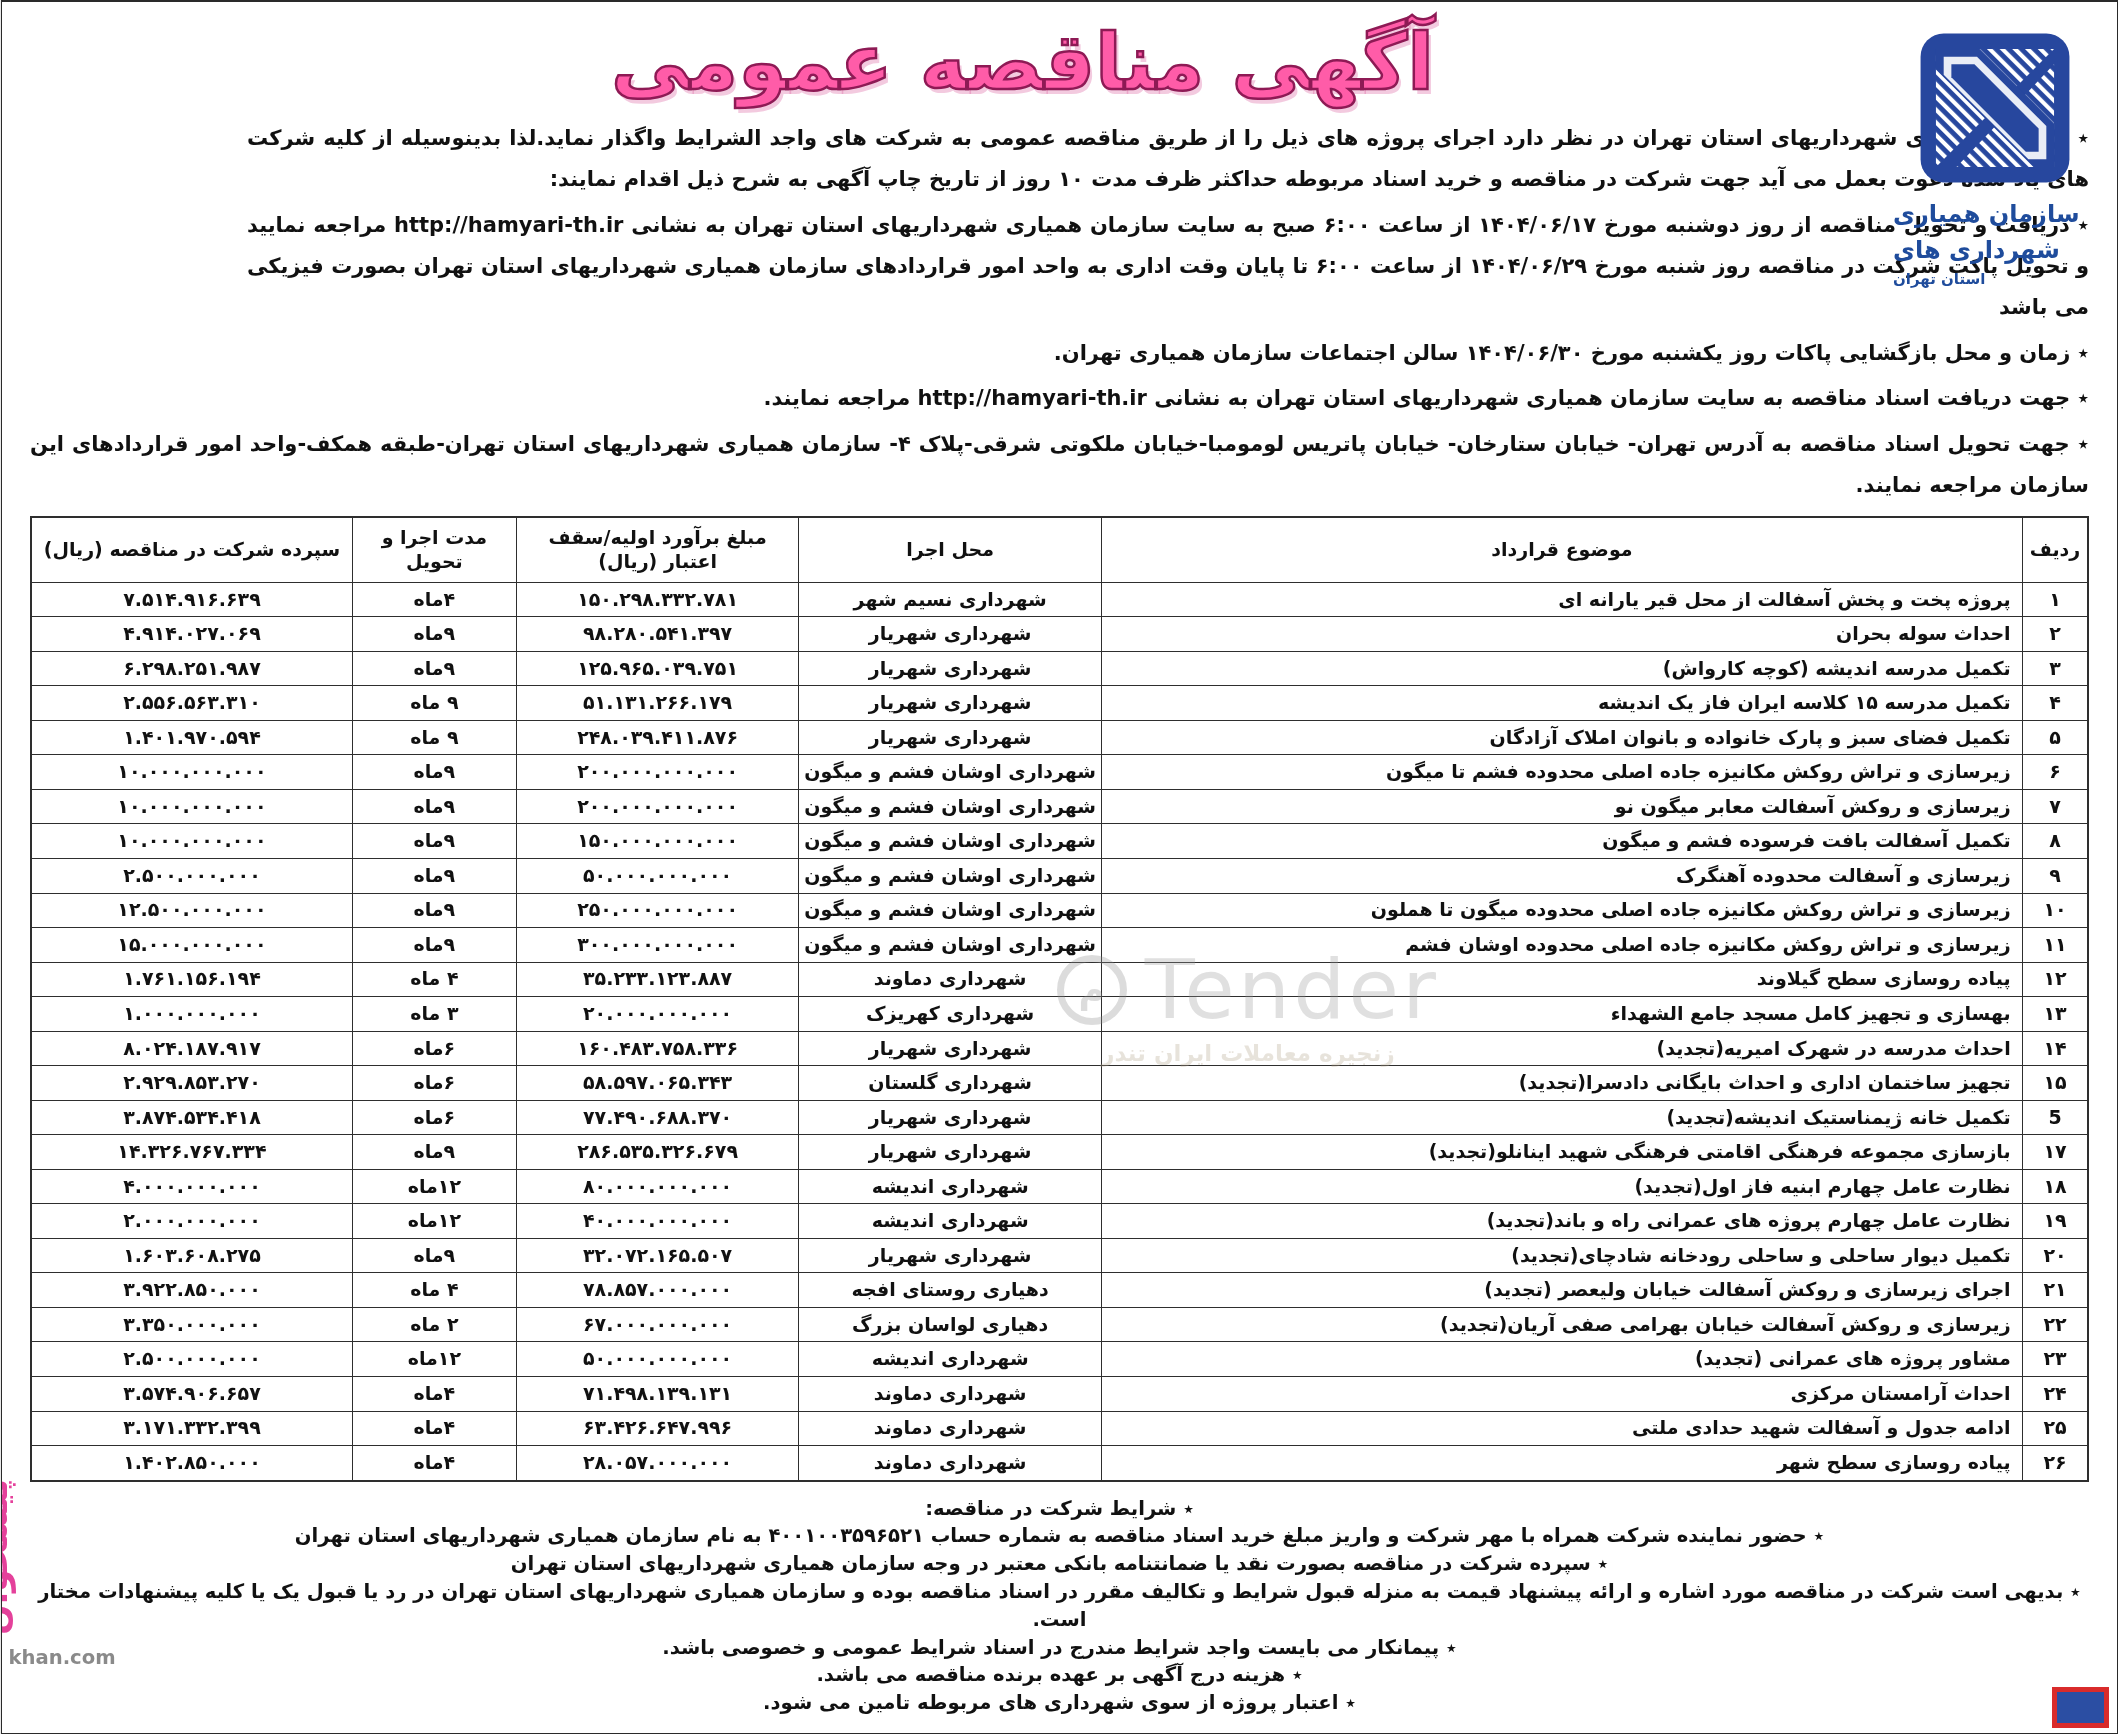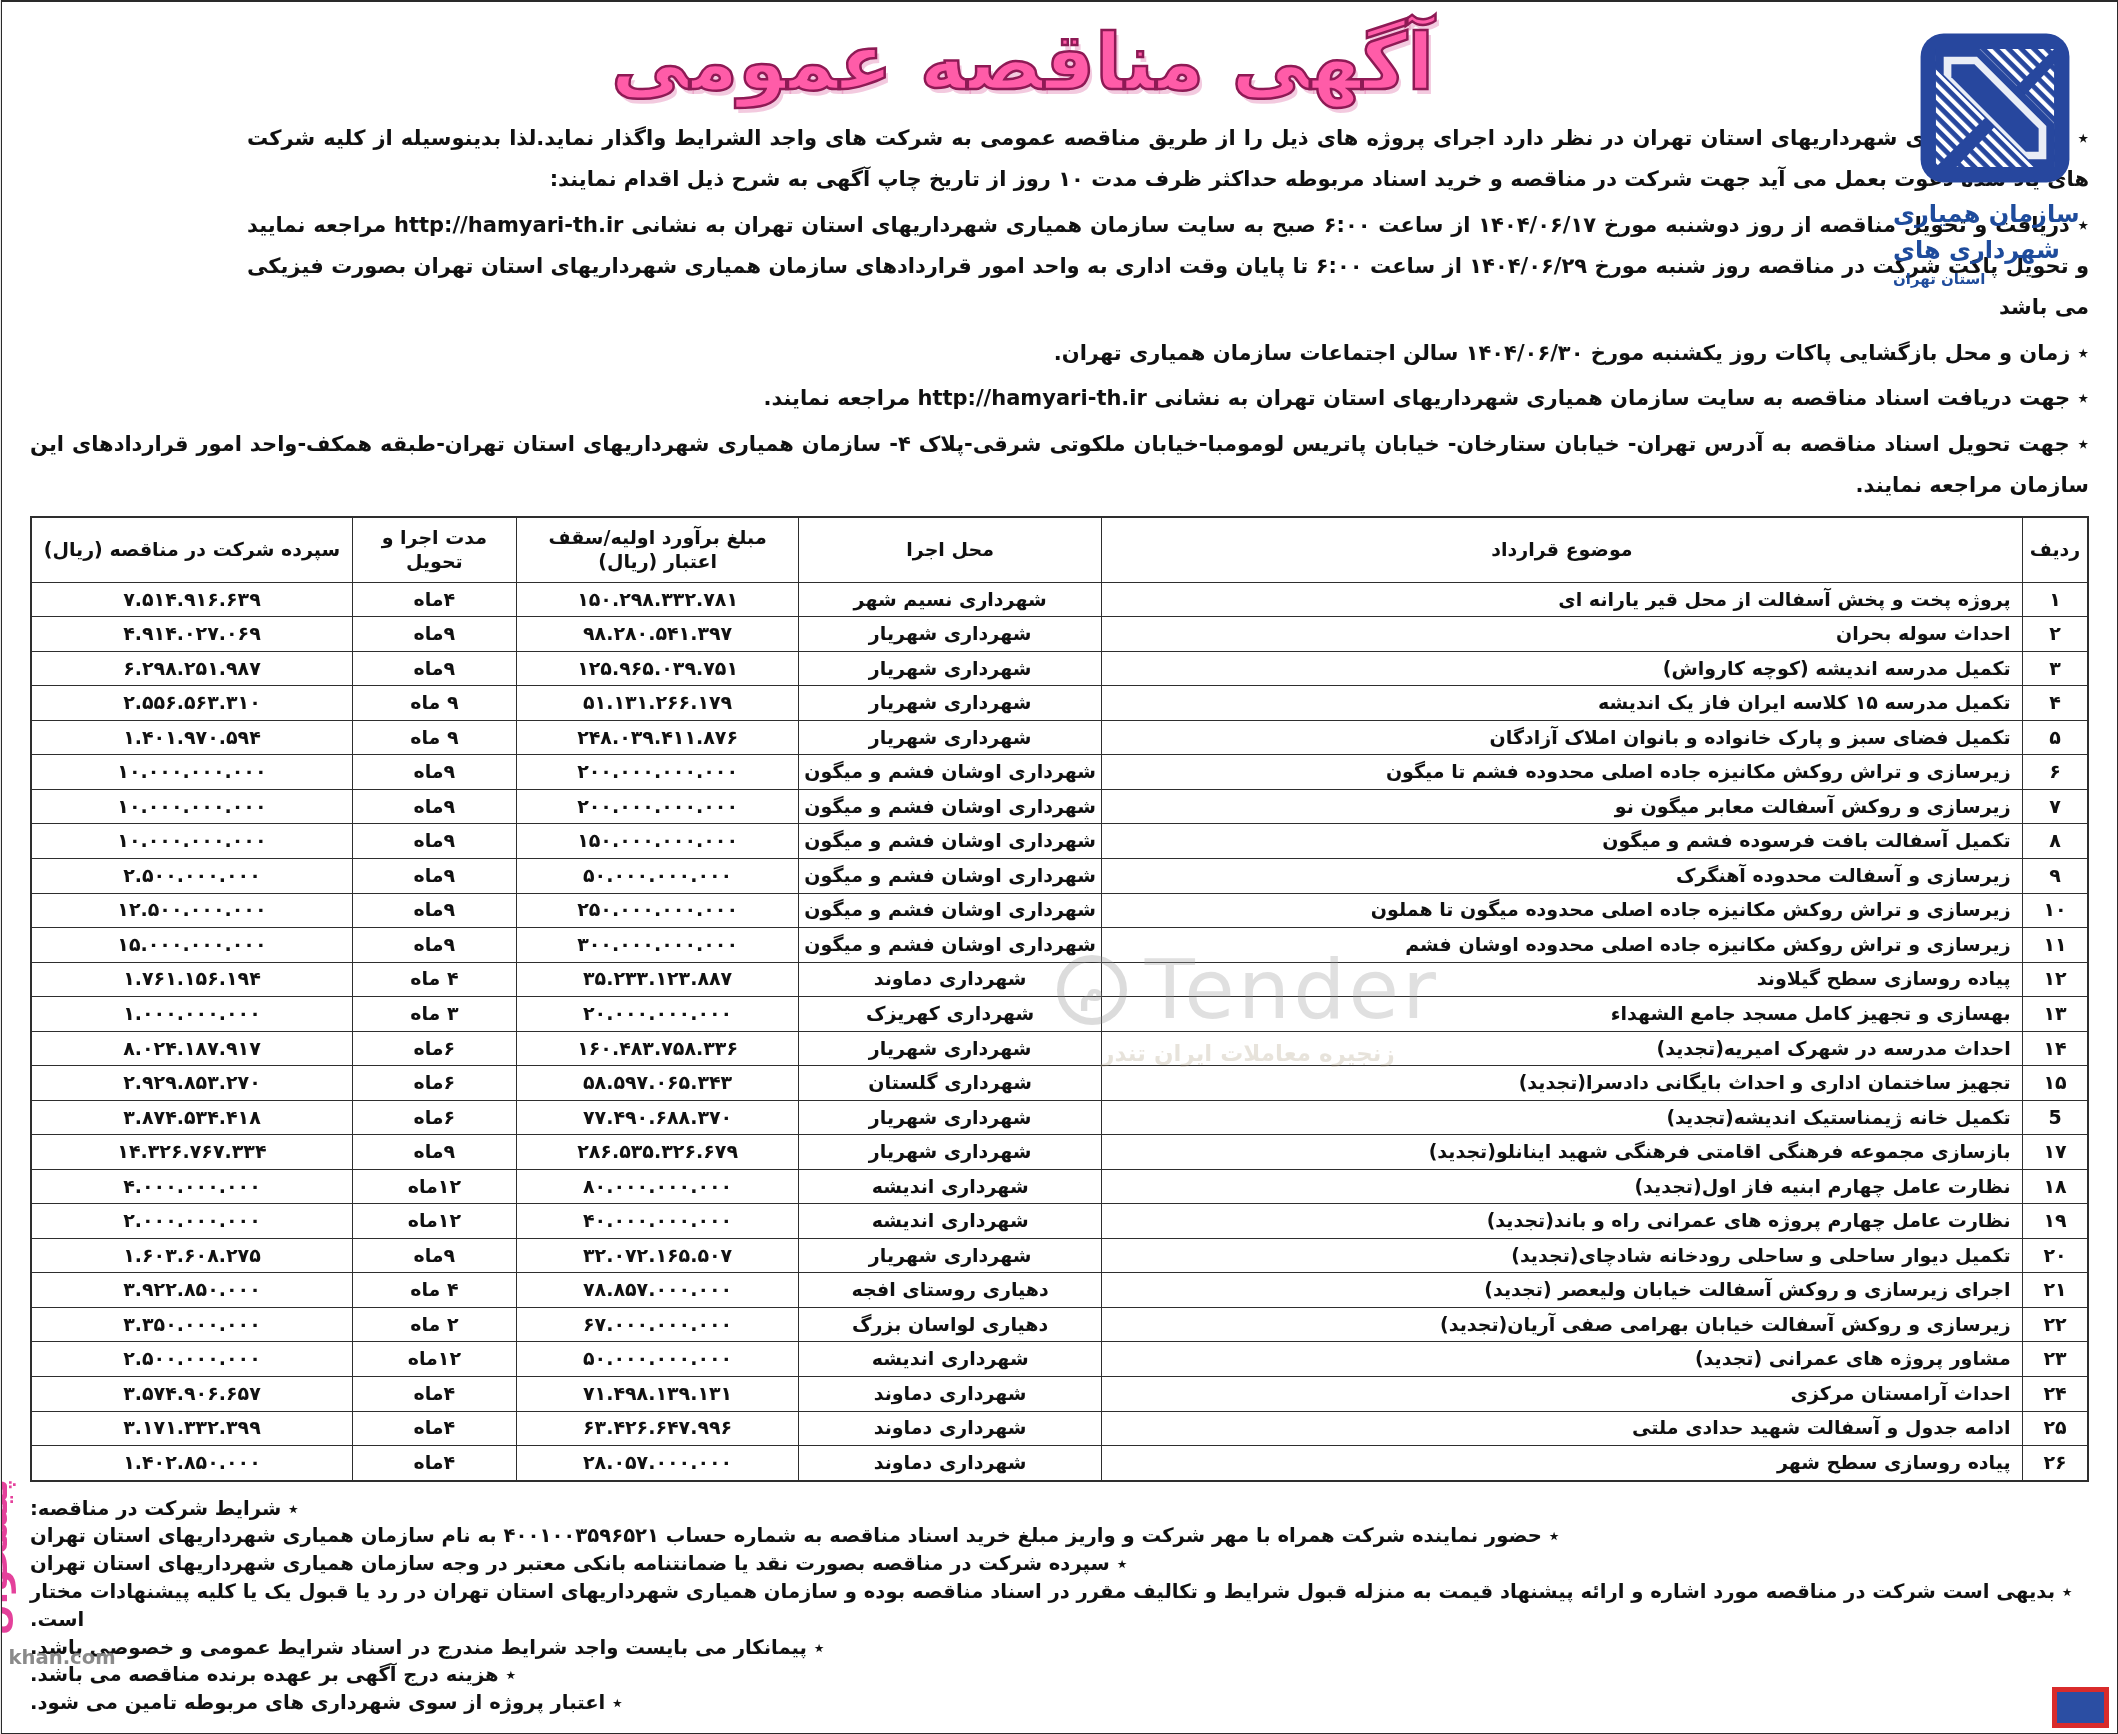--- a/index.html
+++ b/index.html
@@ -45,21 +45,21 @@
   table.tender td {
     border:1.5px solid #2e2e2e; font-size:19px; font-weight:700;
     padding:4.9px 4.9px; text-align:center; line-height:1.25; white-space:nowrap;
   }
   table.tender td.c-subject { text-align:right; padding-right:11.4px; }
   col.w-no{width:3.2%} col.w-subject{width:45.4%} col.w-location{width:13.2%}
   col.w-amount{width:14.0%} col.w-duration{width:8.2%} col.w-deposit{width:16.0%}
 
   
   .notes { margin-top:13px; }
-  .notes p { font-size:19.6px; font-weight:700; line-height:1.42; text-align:left; }
+  .notes p { font-size:19.6px; font-weight:700; line-height:1.42; text-align:center; }
 
   .corner-box { position:absolute; right:8.2px; bottom:4.9px; width:57px; height:41px;
     background:#2b4ea3; border:5.7px solid #d92b2b; z-index:4; }
 
   
   .wm { position:absolute; top:940px; left:817px; width:858px; text-align:center;
         opacity:.30; z-index:3; pointer-events:none; }
   .wm-row { display:flex; align-items:center; justify-content:center; gap:18px; direction:ltr; }
   .wm-circle { display:inline-flex; align-items:center; justify-content:center;
         width:70px; height:70px; border:7.4px solid #8f8f8f; border-radius:50%;

